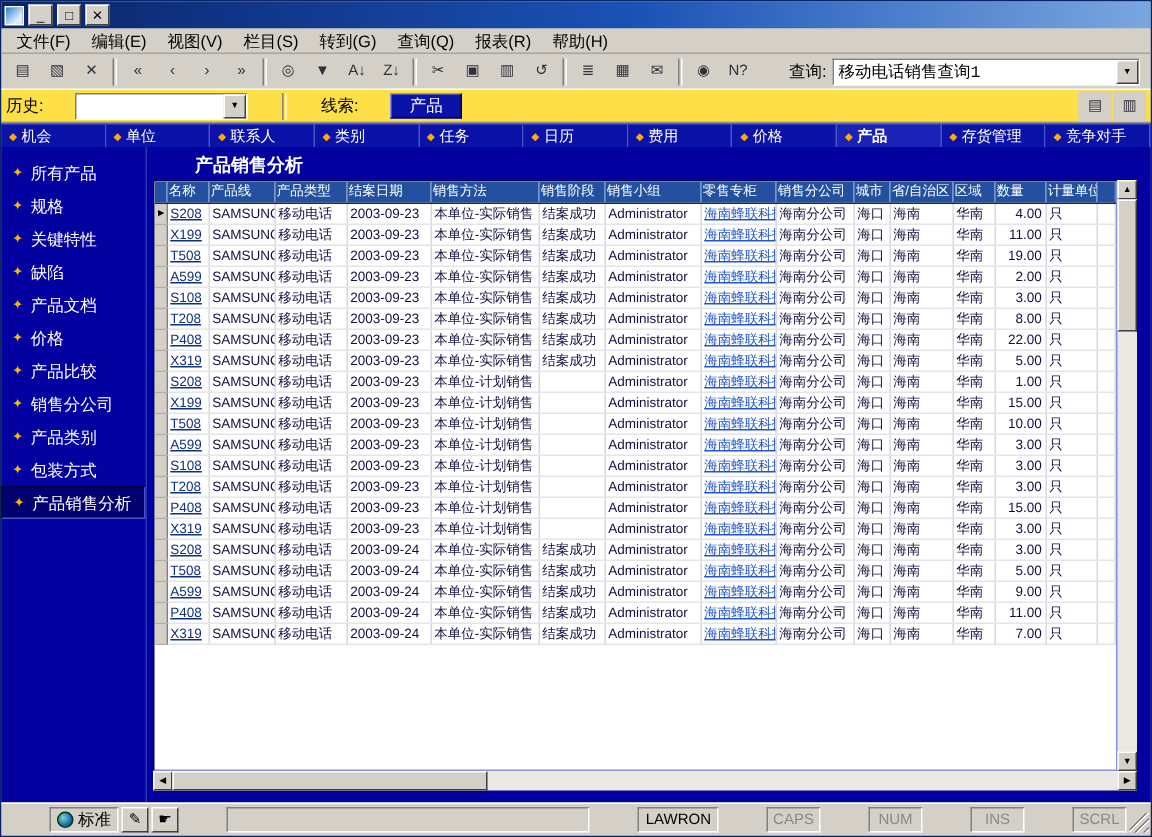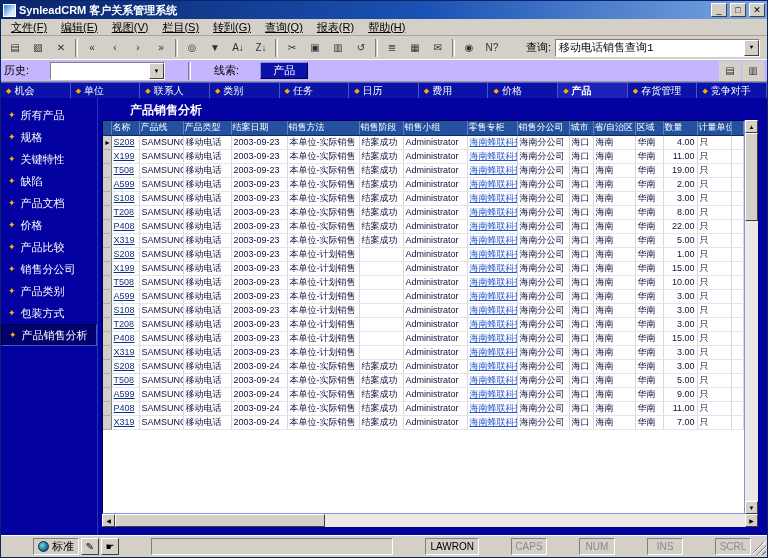--- a/index.html
+++ b/index.html
@@ -8,35 +8,35 @@
   .window { width:768px; height:558px; display:flex; flex-direction:column; border:1px solid #0a246a; background:#d4d0c8; }
 
   
   .titlebar { height:18px; flex:0 0 18px; background:linear-gradient(90deg,#0a246a 0%,#1a52b5 55%,#7aa7e0 100%); display:flex; align-items:center; color:#fff; padding:0 2px; gap:3px; }
   .app-icon { width:13px; height:13px; background:linear-gradient(135deg,#2e7fd0,#d8ecff 70%); border:1px solid #fff; flex:0 0 auto; }
   .title-text { flex:1; font-weight:bold; font-size:11px; white-space:nowrap; overflow:hidden; }
   .win-btn { width:16px; height:14px; background:#d4d0c8; border:1px solid; border-color:#fff #404040 #404040 #fff; font-size:9px; line-height:11px; text-align:center; color:#000; font-family:inherit; }
 
   
   .menubar { height:17px; flex:0 0 17px; background:#d4d0c8; display:flex; align-items:center; padding-left:3px; border-bottom:1px solid #a8a49c; }
-  .menu-item { padding:1px 7px; white-space:nowrap;text-decoration:underline; }
+  .menu-item { padding:1px 7px; white-space:nowrap; }
 
   
   .toolbar { height:24px; flex:0 0 24px; background:#d4d0c8; display:flex; align-items:center; padding:1px 3px; gap:1px; border-bottom:1px solid #fff; }
   .tb-group { display:flex; align-items:center; gap:1px; }
   .tb-btn { width:22px; height:20px; background:#d4d0c8; border:1px solid #d4d0c8; font-size:10px; color:#30303a; display:inline-flex; align-items:center; justify-content:center; font-family:inherit; white-space:nowrap; }
   .tb-sep { width:3px; height:18px; border-left:1px solid #808080; border-right:1px solid #fff; margin:0 2px; display:inline-block; }
   .spacer { flex:1; }
   .combo { background:#fff; border:1px solid; border-color:#808080 #fff #fff #808080; display:flex; align-items:center; height:18px; }
   .combo .val { flex:1; padding:0 3px; overflow:hidden; white-space:nowrap; font-size:11px; }
   .combo .dd { width:15px; height:16px; background:#d4d0c8; border:1px solid; border-color:#fff #404040 #404040 #fff; font-size:6px; display:flex; align-items:center; justify-content:center; }
   .query-combo { width:205px; margin:0 4px 0 3px;font-family:Liberation Mono, monospace; }
   .query-label { white-space:nowrap; }
 
-  .row2 { height:22px; flex:0 0 22px; background:#c4b5fd; display:flex; align-items:center; padding:1px 3px; gap:21px; border-bottom:1px solid #9a968e; }
+  .row2 { height:22px; flex:0 0 22px; background:#fde047; display:flex; align-items:center; padding:1px 3px; gap:21px; border-bottom:1px solid #9a968e; }
   .history-combo { width:115px; }
   .clue-btn { background:#0a12a8; color:#fff; border:1px solid; border-color:#8890e0 #000050 #000050 #8890e0; height:17px; padding:0 12px; font-size:11px; font-family:inherit; display:inline-flex; align-items:center; }
 
   
   .tabstrip { height:16px; flex:0 0 16px; background:#0302a0; display:flex; }
   .tab { flex:1; display:flex; align-items:center; gap:3px; color:#fff; padding-left:5px; border-right:1px solid #4a55c8; border-top:1px solid #5560d0; background:#0a12a8; font-size:10px; overflow:hidden; white-space:nowrap; }
   .tab.active { background:#1a22b8; font-weight:bold; }
   .tab-icon { color:#ffaa00; font-size:7px; }
 
   
@@ -83,21 +83,20 @@
   .grip { width:13px; height:13px; align-self:flex-end;
     background:linear-gradient(135deg,transparent 0 40%,#808080 40% 45%,#fff 45% 50%,transparent 50% 62%,#808080 62% 67%,#fff 67% 72%,transparent 72% 84%,#808080 84% 89%,#fff 89% 94%,transparent 94%); }
 </style>
 </head>
 <body>
 
 <div class="window">
 
   <div class="titlebar">
     <div class="app-icon"></div>
-    <div class="title-text">SynleadCRM 客户关系管理系统</div>
     <button class="win-btn">_</button>
     <button class="win-btn">□</button>
     <button class="win-btn">✕</button>
   </div>
 
   <div class="menubar">
       <span class="menu-item">文件(F)</span>
       <span class="menu-item">编辑(E)</span>
       <span class="menu-item">视图(V)</span>
       <span class="menu-item">栏目(S)</span>

